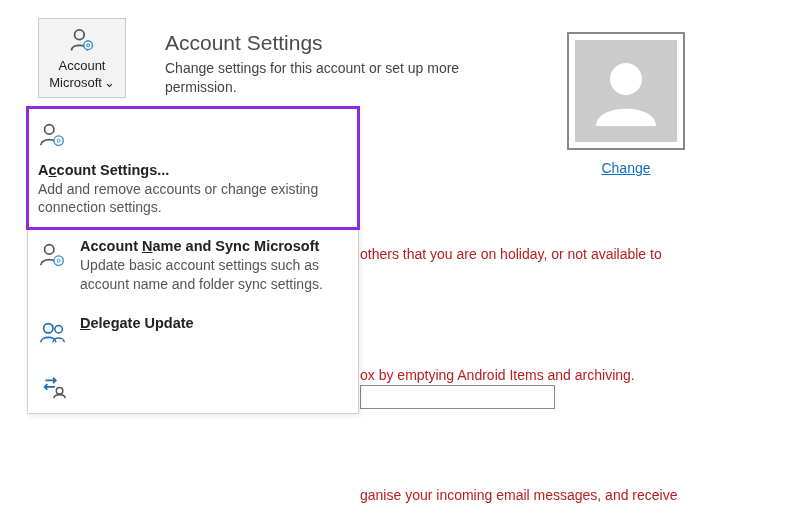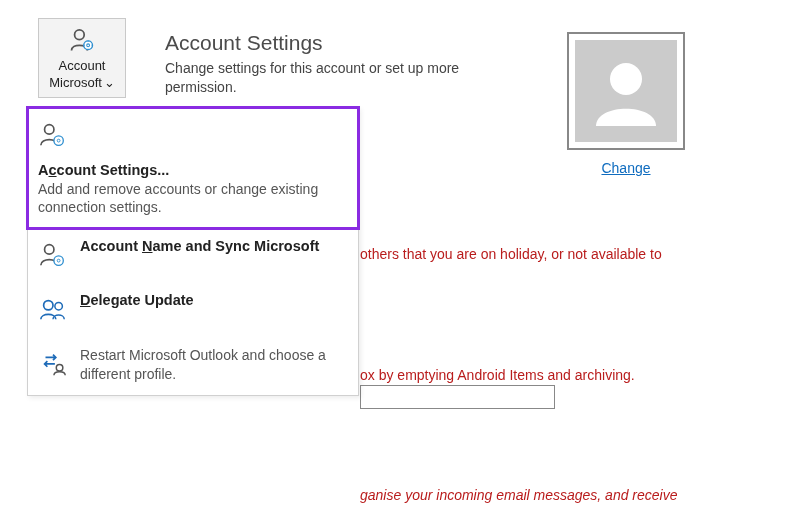--- a/index.html
+++ b/index.html
@@ -220,21 +220,21 @@
         <path d="M10 75 C10 52 70 52 70 75 Z" fill="#fff"></path>
       </svg>
     </div>
   </div>
   <a class="change-link">Change</a>
 </div>
 
 <div class="frag" style="top:246px;">others that you are on holiday, or not available to</div>
 <div class="frag" style="top:367px;">ox by emptying Android Items and archiving.</div>
 <div class="input-stub"></div>
-<div class="frag" style="top:487px;font-style:italic;">ganise your incoming email messages, and receive</div>
+<div class="frag" style="top:487px;">ganise your incoming email messages, and receive</div>
 
 <div class="dropdown">
 
   <div class="menu-item highlight">
     <span class="menu-icon">
       <svg width="30" height="30" viewBox="0 0 32 32">
         <circle cx="12" cy="10" r="5" fill="none" stroke="#555" stroke-width="1.8"></circle>
         <path d="M3 27 C3 19 21 19 21 27" fill="none" stroke="#555" stroke-width="1.8"></path>
         <circle cx="22" cy="22" r="5" fill="#fff" stroke="#2f8fd0" stroke-width="1.4"></circle>
         <circle cx="22" cy="22" r="1.5" fill="none" stroke="#2f8fd0" stroke-width="1"></circle>
@@ -250,20 +250,21 @@
     <span class="menu-icon">
       <svg width="30" height="30" viewBox="0 0 32 32">
         <circle cx="12" cy="10" r="5" fill="none" stroke="#555" stroke-width="1.8"></circle>
         <path d="M3 27 C3 19 21 19 21 27" fill="none" stroke="#555" stroke-width="1.8"></path>
         <circle cx="22" cy="22" r="5" fill="#fff" stroke="#2f8fd0" stroke-width="1.4"></circle>
         <circle cx="22" cy="22" r="1.5" fill="none" stroke="#2f8fd0" stroke-width="1"></circle>
       </svg>
     </span>
     <div class="menu-text">
       <div class="mtitle"><span>Account </span><span class="ul">N</span><span>ame and Sync Microsoft</span></div>
+      <div class="mdesc">Update basic account settings such as account name and folder sync settings.</div>
     </div>
   </div>
 
   <div class="menu-item">
     <span class="menu-icon">
       <svg width="30" height="30" viewBox="0 0 32 32">
         <circle cx="11" cy="12" r="5" fill="none" stroke="#1e6bb8" stroke-width="1.8"></circle>
         <path d="M3 27 C3 20 19 20 19 27" fill="none" stroke="#1e6bb8" stroke-width="1.8"></path>
         <circle cx="22" cy="13" r="4" fill="none" stroke="#1e6bb8" stroke-width="1.6"></circle>
         <path d="M16 27 C16 21 28 21 28 27" fill="none" stroke="#1e6bb8" stroke-width="1.6"></path>
@@ -278,17 +279,16 @@
   <div class="menu-item">
     <span class="menu-icon">
       <svg width="30" height="30" viewBox="0 0 32 32">
         <path d="M8 10 L18 10 M16 7 L19 10 L16 13" fill="none" stroke="#1e6bb8" stroke-width="1.8"></path>
         <path d="M18 17 L8 17 M10 14 L7 17 L10 20" fill="none" stroke="#1e6bb8" stroke-width="1.8"></path>
         <circle cx="23" cy="21" r="3.5" fill="none" stroke="#555" stroke-width="1.6"></circle>
         <path d="M17 29 C17 24 29 24 29 29" fill="none" stroke="#555" stroke-width="1.6"></path>
       </svg>
     </span>
     <div class="menu-text">
-      <div class="mdesc">Restart Microsoft Outlook and choose a different profile.</div>
     </div>
   </div>
 
 </div>
 
 </body></html>

